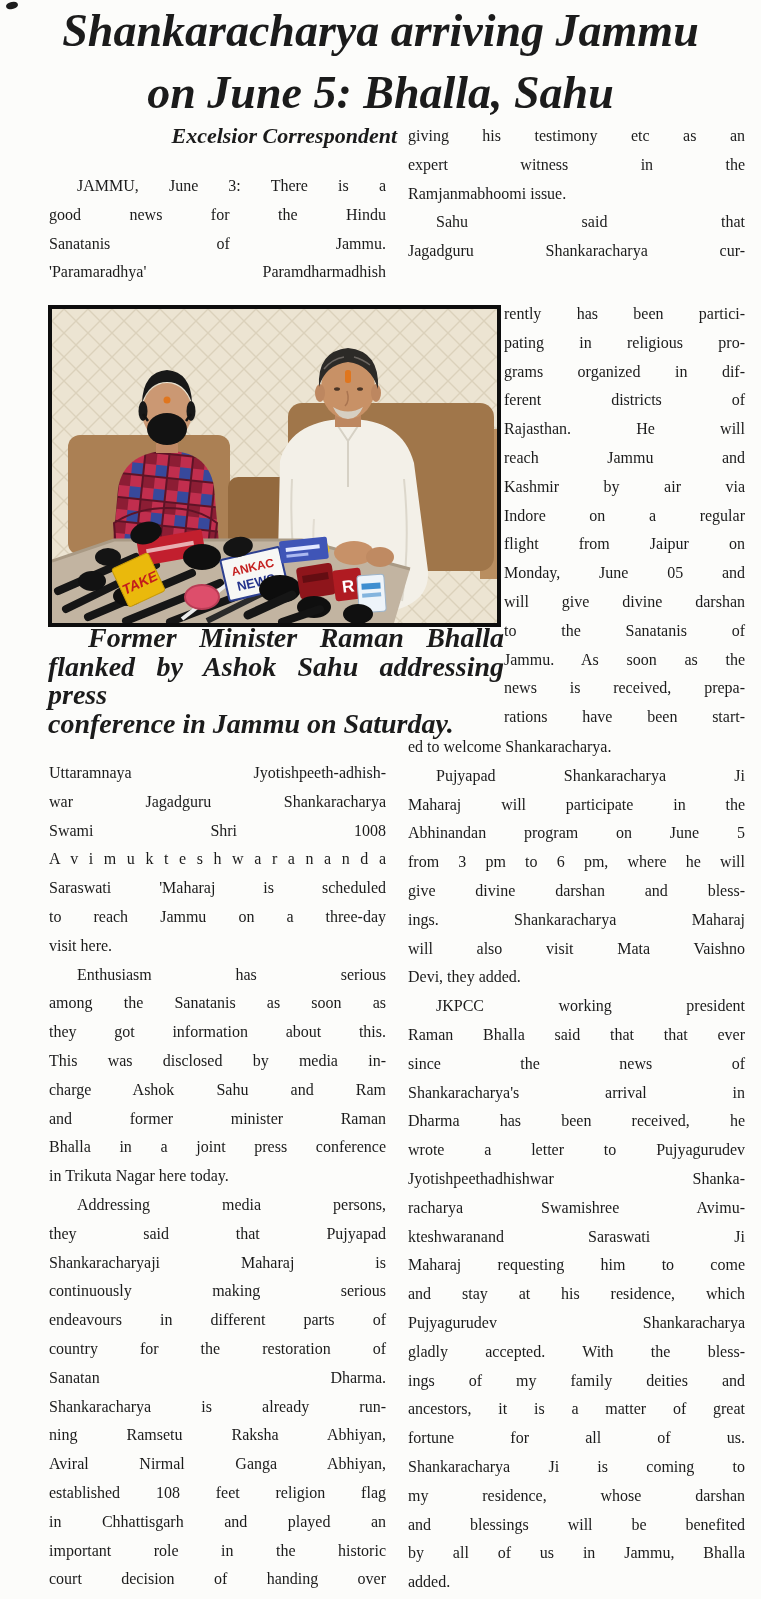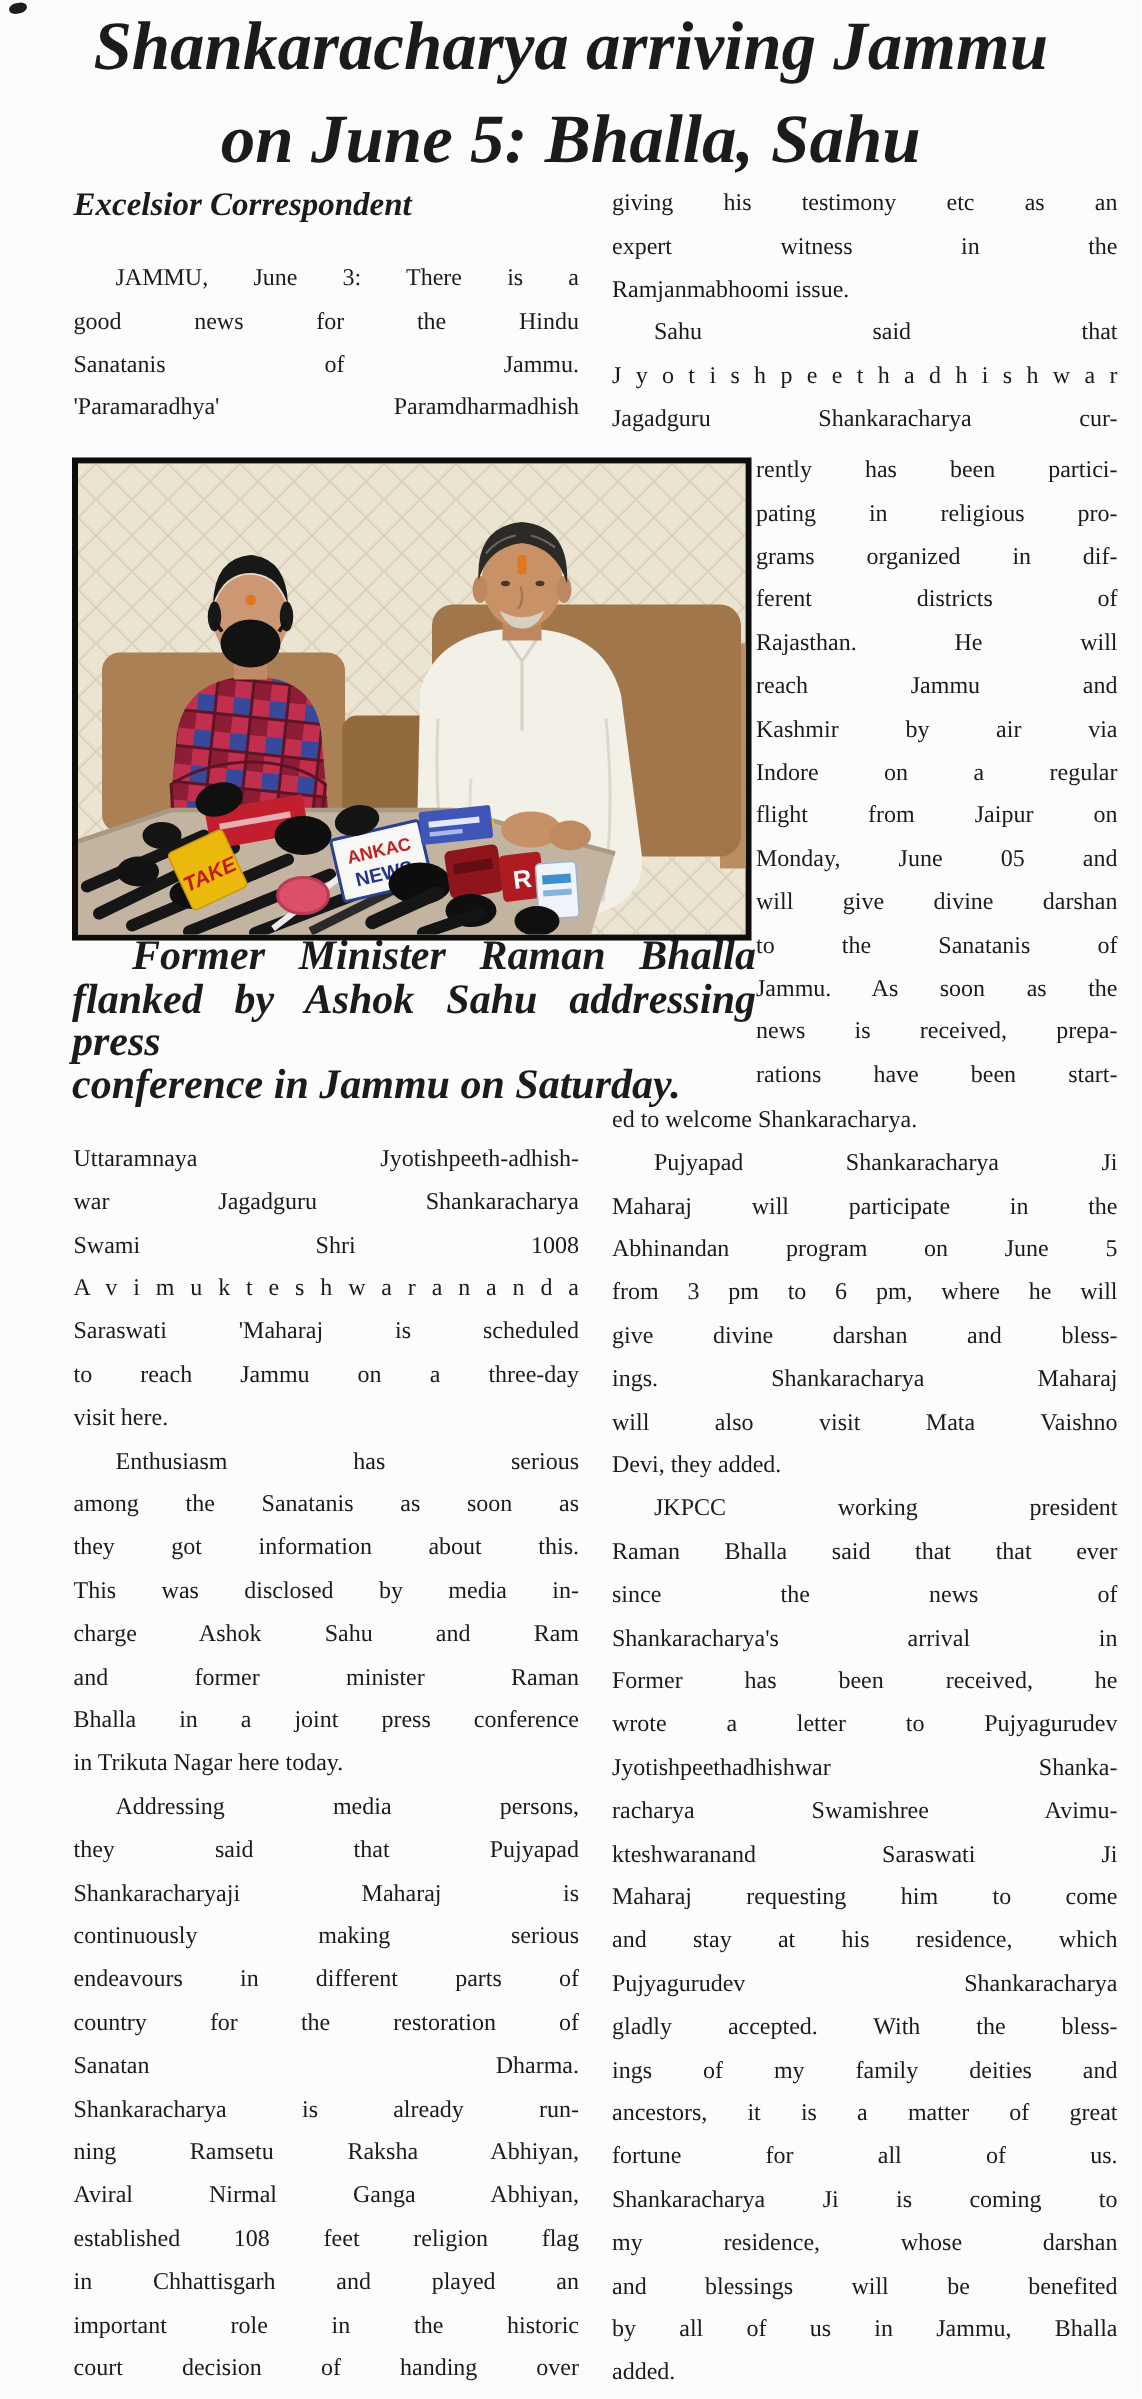--- a/index.html
+++ b/index.html
@@ -12,22 +12,22 @@
   .artifact {
     position:absolute; left:6px; top:2px; width:12px; height:7px;
     background:#1d1d1d; border-radius:45%; transform:rotate(-14deg);
   }
   .headline {
     position:absolute; left:18px; top:0; width:725px;
     font-size:46px; line-height:62px; font-weight:700; font-style:italic;
     text-align:center; white-space:nowrap;
   }
   .byline {
-    position:absolute; left:49px; top:123px; width:337px;
-    text-align:left; font-weight:700; font-style:italic; font-size:22px;
+    position:absolute; left:60px; top:123px; width:337px;
+    text-align:right; font-weight:700; font-style:italic; font-size:22px;
   }
   .col { position:absolute; font-size:16px; line-height:28.8px; }
   .left-top     { left:49px;  top:172px; width:337px; }
   .left-bottom  { left:49px;  top:723px; width:337px;margin-top:36px; }
   .right-top    { left:408px; top:122px; width:337px; }
   .right-wrap   { left:504px; top:300px; width:241px; }
   .right-bottom { left:408px; top:733px; width:337px; }
   .ln { text-align:justify; text-align-last:justify; }
   .ln.end { text-align-last:left; }
   .ln.ind { text-indent:28px; }
@@ -248,21 +248,20 @@
       </div>
     </div>
   <div class="col right-top">
       <div>
         <div class="ln">giving his testimony etc as an</div>
         <div class="ln">expert witness in the</div>
         <div class="ln end">Ramjanmabhoomi issue.</div>
       </div>
       <div>
         <div class="ln ind">Sahu said that</div>
-        <div class="ln">J y o t i s h p e e t h a d h i s h w a r</div>
         <div class="ln">Jagadguru Shankaracharya cur-</div>
       </div>
     </div>
   <div class="col right-wrap">
       <div>
         <div class="ln">rently has been partici-</div>
         <div class="ln">pating in religious pro-</div>
         <div class="ln">grams organized in dif-</div>
         <div class="ln">ferent districts of</div>
         <div class="ln">Rajasthan. He will</div>
@@ -290,21 +289,21 @@
         <div class="ln">give divine darshan and bless-</div>
         <div class="ln">ings. Shankaracharya Maharaj</div>
         <div class="ln">will also visit Mata Vaishno</div>
         <div class="ln end">Devi, they added.</div>
       </div>
       <div>
         <div class="ln ind">JKPCC working president</div>
         <div class="ln">Raman Bhalla said that that ever</div>
         <div class="ln">since the news of</div>
         <div class="ln">Shankaracharya's arrival in</div>
-        <div class="ln">Former has been received, he</div>
+        <div class="ln">Dharma has been received, he</div>
         <div class="ln">wrote a letter to Pujyagurudev</div>
         <div class="ln">Jyotishpeethadhishwar Shanka-</div>
         <div class="ln">racharya Swamishree Avimu-</div>
         <div class="ln">kteshwaranand Saraswati Ji</div>
         <div class="ln">Maharaj requesting him to come</div>
         <div class="ln">and stay at his residence, which</div>
         <div class="ln">Pujyagurudev Shankaracharya</div>
         <div class="ln">gladly accepted. With the bless-</div>
         <div class="ln">ings of my family deities and</div>
         <div class="ln">ancestors, it is a matter of great</div>

